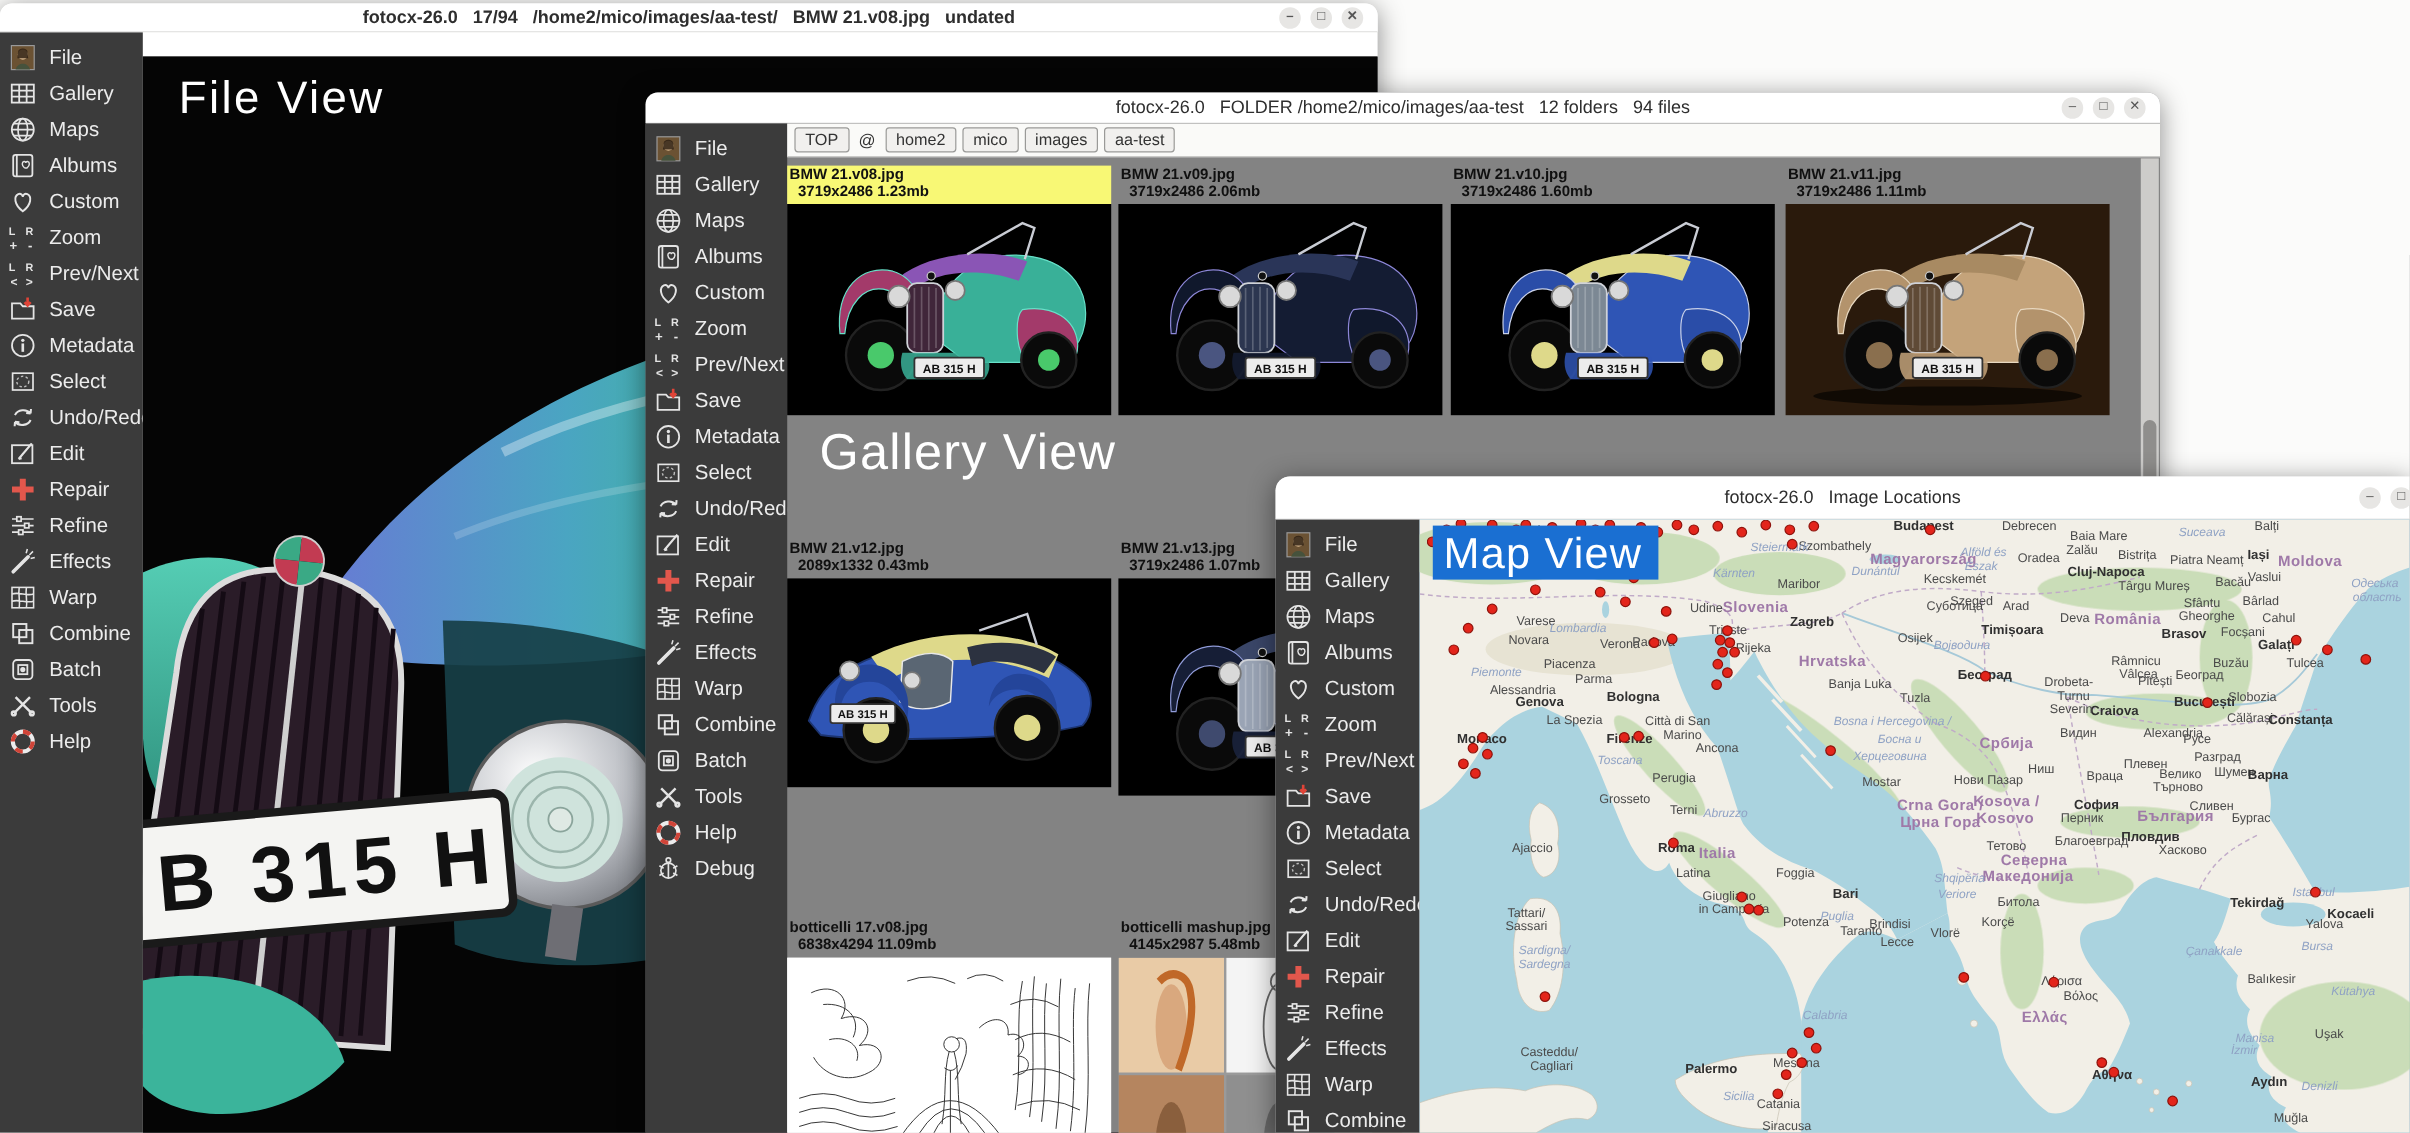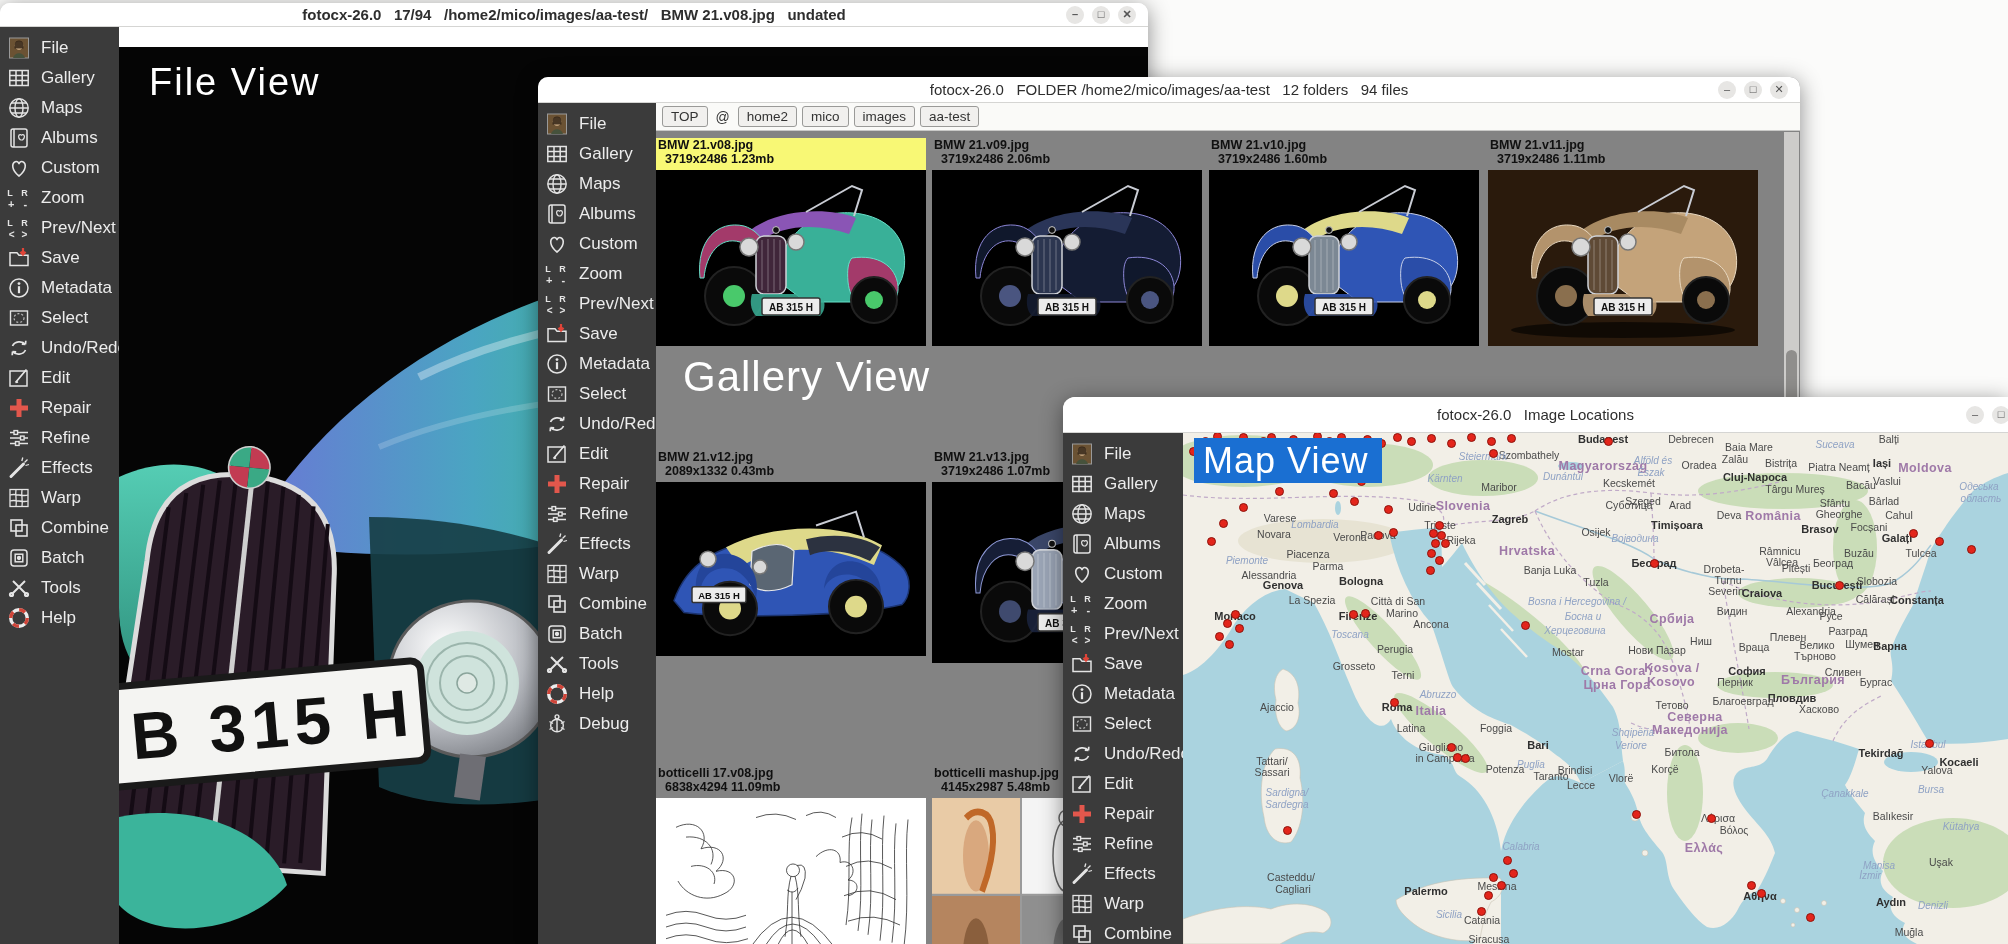--- a/index.html
+++ b/index.html
@@ -1037,21 +1037,21 @@
         <span class="ml cb" style="left: 52px; top: 177px;">Monaco</span>
         <span class="ml c" style="left: 129px; top: 161px;">La Spezia</span>
         <span class="ml c" style="left: 215px; top: 162px;">Città di San</span>
         <span class="ml c" style="left: 219px; top: 174px;">Marino</span>
         <span class="ml cb" style="left: 175px; top: 177px;">Firenze</span>
         <span class="ml r" style="left: 167px; top: 196px;">Toscana</span>
         <span class="ml c" style="left: 248px; top: 185px;">Ancona</span>
         <span class="ml c" style="left: 212px; top: 210px;">Perugia</span>
         <span class="ml c" style="left: 171px; top: 227px;">Grosseto</span>
         <span class="ml c" style="left: 220px; top: 236px;">Terni</span>
-        <span class="ml r" style="left: 255px; top: 256px;">Abruzzo</span>
+        <span class="ml r" style="left: 255px; top: 240px;">Abruzzo</span>
         <span class="ml cb" style="left: 214px; top: 268px;">Roma</span>
         <span class="ml co" style="left: 248px; top: 271px;">Italia</span>
         <span class="ml c" style="left: 94px; top: 268px;">Ajaccio</span>
         <span class="ml c" style="left: 228px; top: 289px;">Latina</span>
         <span class="ml c" style="left: 258px; top: 308px;">Giugliano</span>
         <span class="ml c" style="left: 262px; top: 319px;">in Campania</span>
         <span class="ml c" style="left: 313px; top: 289px;">Foggia</span>
         <span class="ml cb" style="left: 355px; top: 306px;">Bari</span>
         <span class="ml r" style="left: 348px; top: 326px;">Puglia</span>
         <span class="ml c" style="left: 322px; top: 330px;">Potenza</span>

